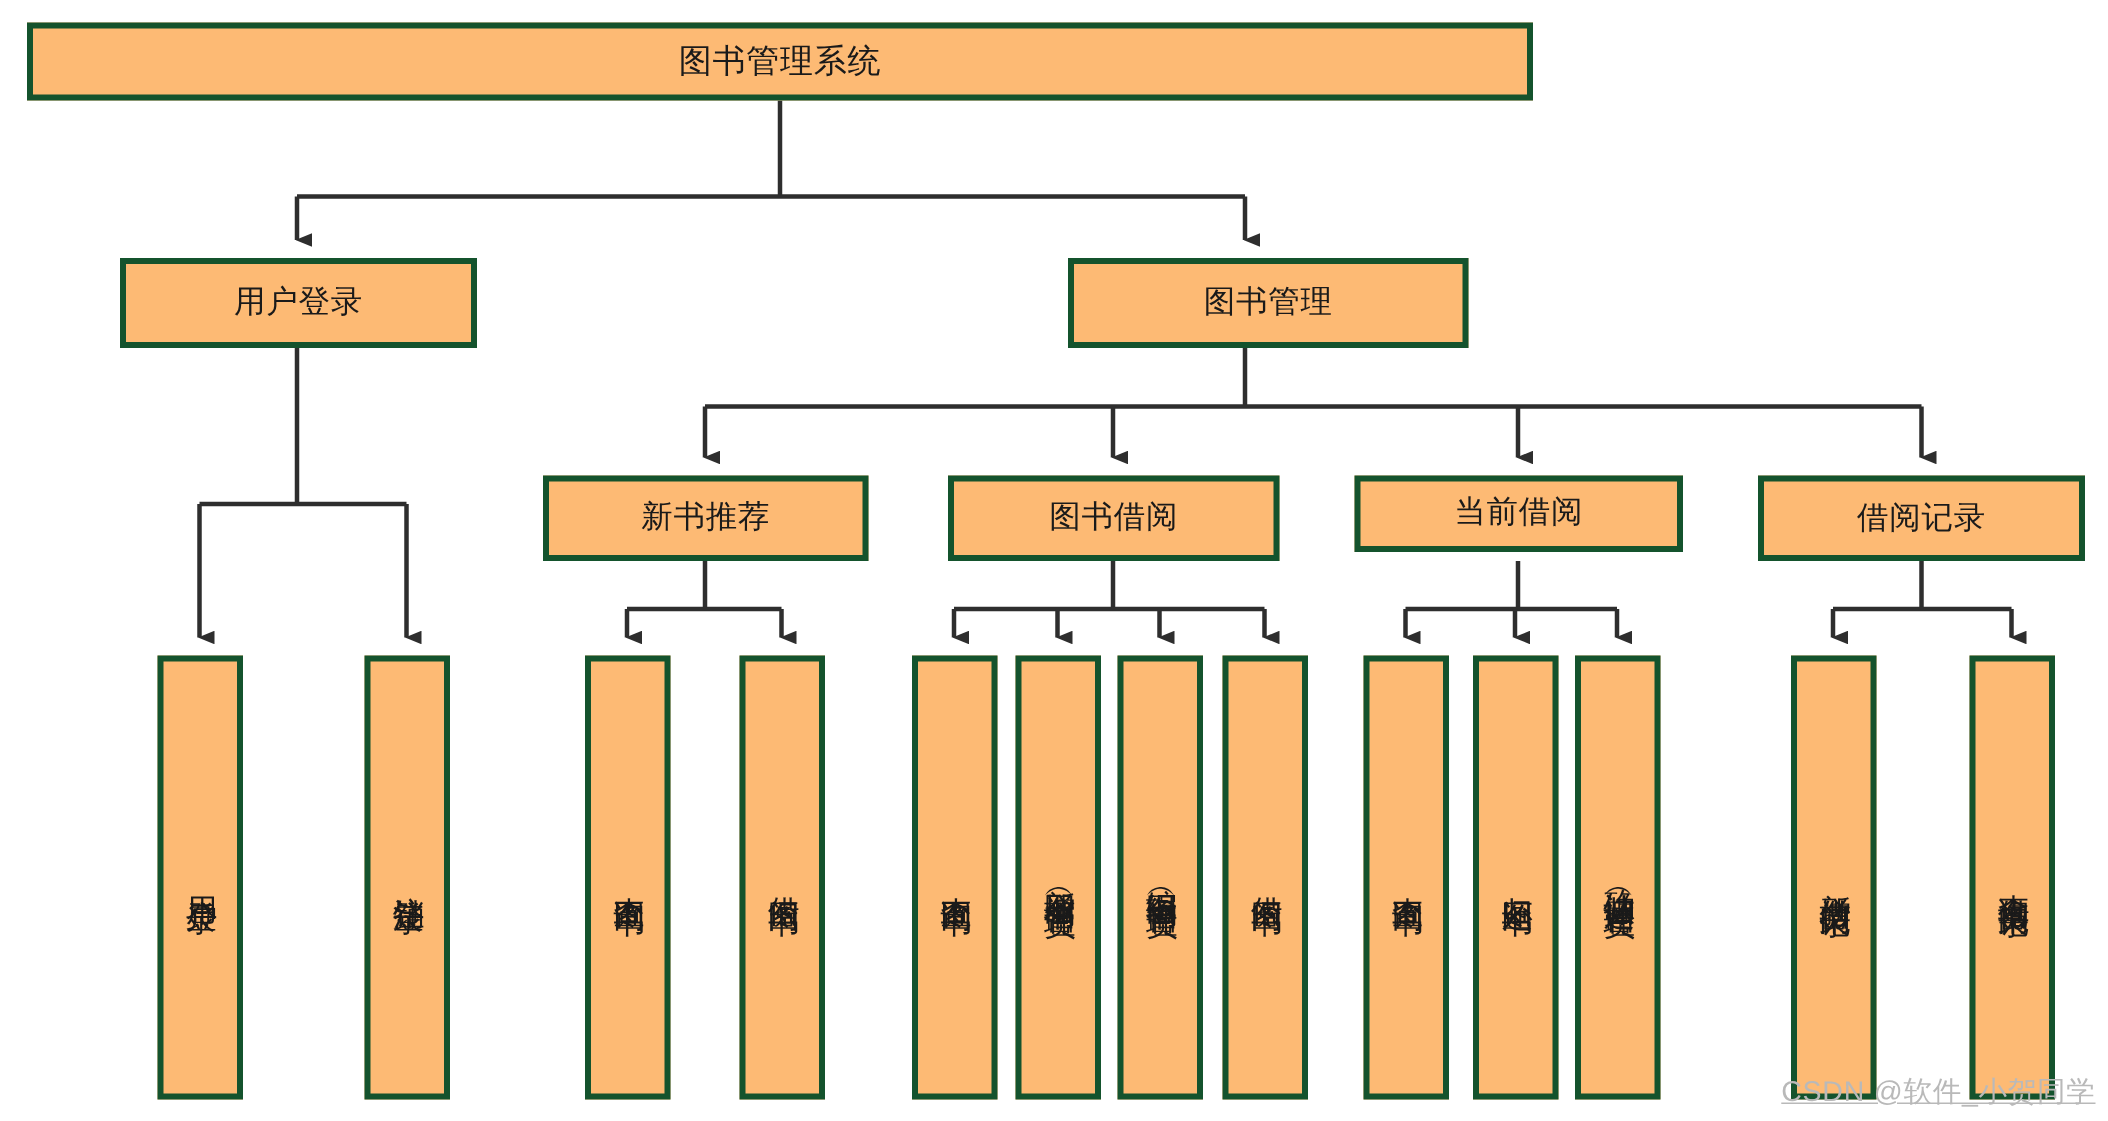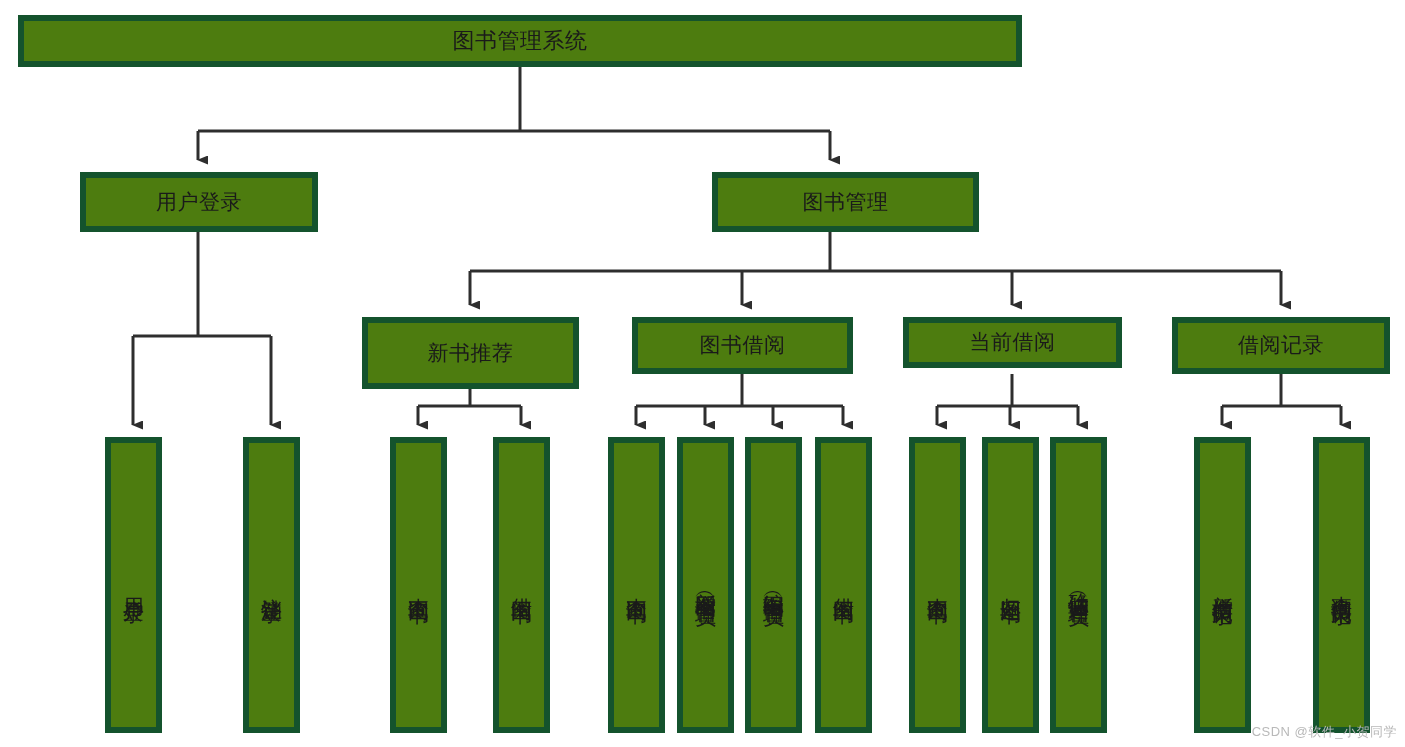--- a/index.html
+++ b/index.html
@@ -23,22 +23,22 @@
     position: absolute;
     top: 0;
     left: 0;
     width: 1405px;
     height: 747px;
     pointer-events: none;
   }
   .node {
     position: absolute;
     box-sizing: border-box;
-    border: 6px solid #14532d;
-    background: #4d7c0f;
+    border: 4px solid #14532d;
+    background: #fdba74;
     display: flex;
     align-items: center;
     justify-content: center;
     color: #1a1a1a;
   }
   .node .label {
     display: block;
     text-align: center;
     line-height: 1.18;
     letter-spacing: 0.5px;
@@ -57,24 +57,25 @@
     font-size: 21px;
     letter-spacing: 2px;
     line-height: 1.05;
     max-height: 100%;
   }
   .node.root .label { font-size: 22px; }
   .watermark {
     position: absolute;
     right: 8px;
     bottom: 6px;
-    font-size: 13px;
+    font-size: 19px;
     color: #b9b9b9;
     letter-spacing: 0.5px;
     white-space: nowrap;
+    text-decoration: underline;
   }
 </style>
 </head>
 <body>
 
 <div id="diagram-root">
 
   <svg class="edges" viewBox="0 0 1405 747">
     <defs>
       <marker id="arrow" markerWidth="9" markerHeight="11" refX="4.5" refY="10" orient="auto" markerUnits="userSpaceOnUse">
@@ -129,21 +130,21 @@
     <span class="label">图书管理系统</span>
   </div>
 
   <div class="node horizontal" style="left:80px; top:172px; width:238px; height:60px;">
     <span class="label">用户登录</span>
   </div>
   <div class="node horizontal" style="left:712px; top:172px; width:267px; height:60px;">
     <span class="label">图书管理</span>
   </div>
 
-  <div class="node horizontal" style="left:362px; top:317px; width:217px; height:72px;">
+  <div class="node horizontal" style="left:362px; top:317px; width:217px; height:57px;">
     <span class="label">新书推荐</span>
   </div>
   <div class="node horizontal" style="left:632px; top:317px; width:221px; height:57px;">
     <span class="label">图书借阅</span>
   </div>
   <div class="node horizontal" style="left:903px; top:317px; width:219px; height:51px;">
     <span class="label">当前借阅</span>
   </div>
   <div class="node horizontal" style="left:1172px; top:317px; width:218px; height:57px;font-family:Liberation Serif, serif;">
     <span class="label">借阅记录</span>

